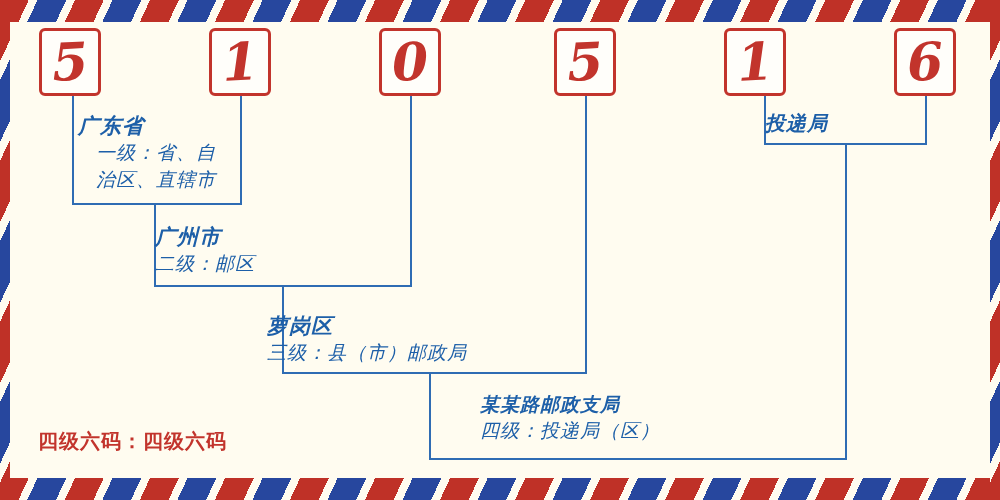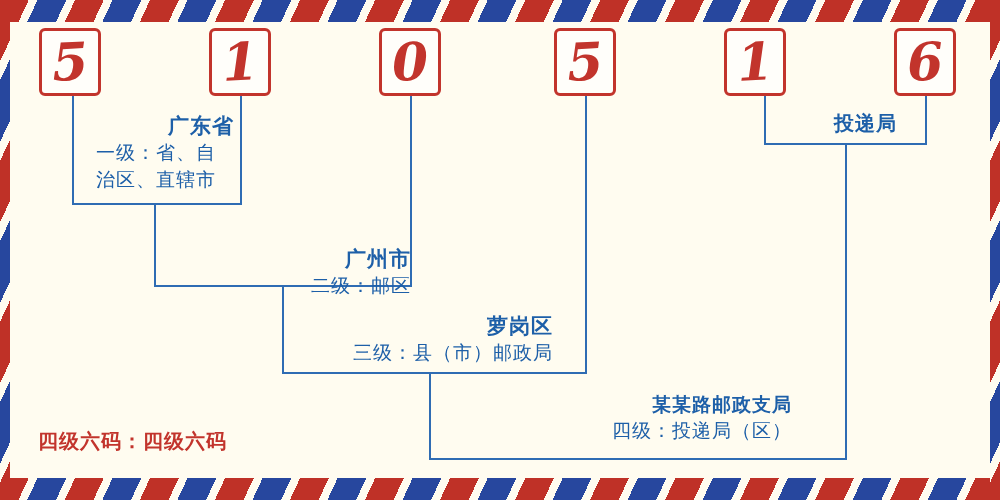--- a/index.html
+++ b/index.html
@@ -39,21 +39,21 @@
     font-style:italic;font-weight:700;
     font-size:52px;color:var(--red);line-height:1;
     transform:rotate(-3deg);
   }
 
   
   .vline{position:absolute;width:2px;background:var(--line-blue);}
   .hline{position:absolute;height:2px;background:var(--line-blue);}
 
   
-  .level{position:absolute;text-align:right;color:var(--blue-text);}
+  .level{position:absolute;text-align:left;color:var(--blue-text);font-style:italic;}
   .level-title{font-weight:700;font-size:21px;letter-spacing:1px;}
   .level-desc{font-size:19px;line-height:1.4;letter-spacing:1px;}
   .level-1 .level-desc{width:120px;margin-left:auto;margin-right:auto;}
 
   .footer-note{
     position:absolute;left:38px;top:428px;
     color:var(--red);font-weight:700;font-size:20px;letter-spacing:1px;
   }
 </style>
 </head>
@@ -103,26 +103,26 @@
 
   <div class="hline" style="left:764px;top:143px;width:163px"></div>
   <div class="vline" style="left:764px;top:96px;height:47px"></div>
   <div class="vline" style="left:925px;top:96px;height:47px"></div>
 
   <div class="level level-1" style="left:78px;top:112px;width:156px">
     <div class="level-title">广东省</div>
     <div class="level-desc">一级：省、自治区、直辖市</div>
   </div>
 
-  <div class="level" style="left:155px;top:245px;width:256px">
+  <div class="level" style="left:155px;top:223px;width:256px">
     <div class="level-title">广州市</div>
     <div class="level-desc">二级：邮区</div>
   </div>
 
-  <div class="level" style="left:285px;top:312px;width:268px">
+  <div class="level" style="left:267px;top:312px;width:268px">
     <div class="level-title">萝岗区</div>
     <div class="level-desc">三级：县（市）邮政局</div>
   </div>
 
   <div class="level" style="left:480px;top:392px;width:312px">
     <div class="level-title" style="font-size:19px">某某路邮政支局</div>
     <div class="level-desc">四级：投递局（区）</div>
   </div>
 
   <div class="level" style="left:765px;top:110px;width:132px">

